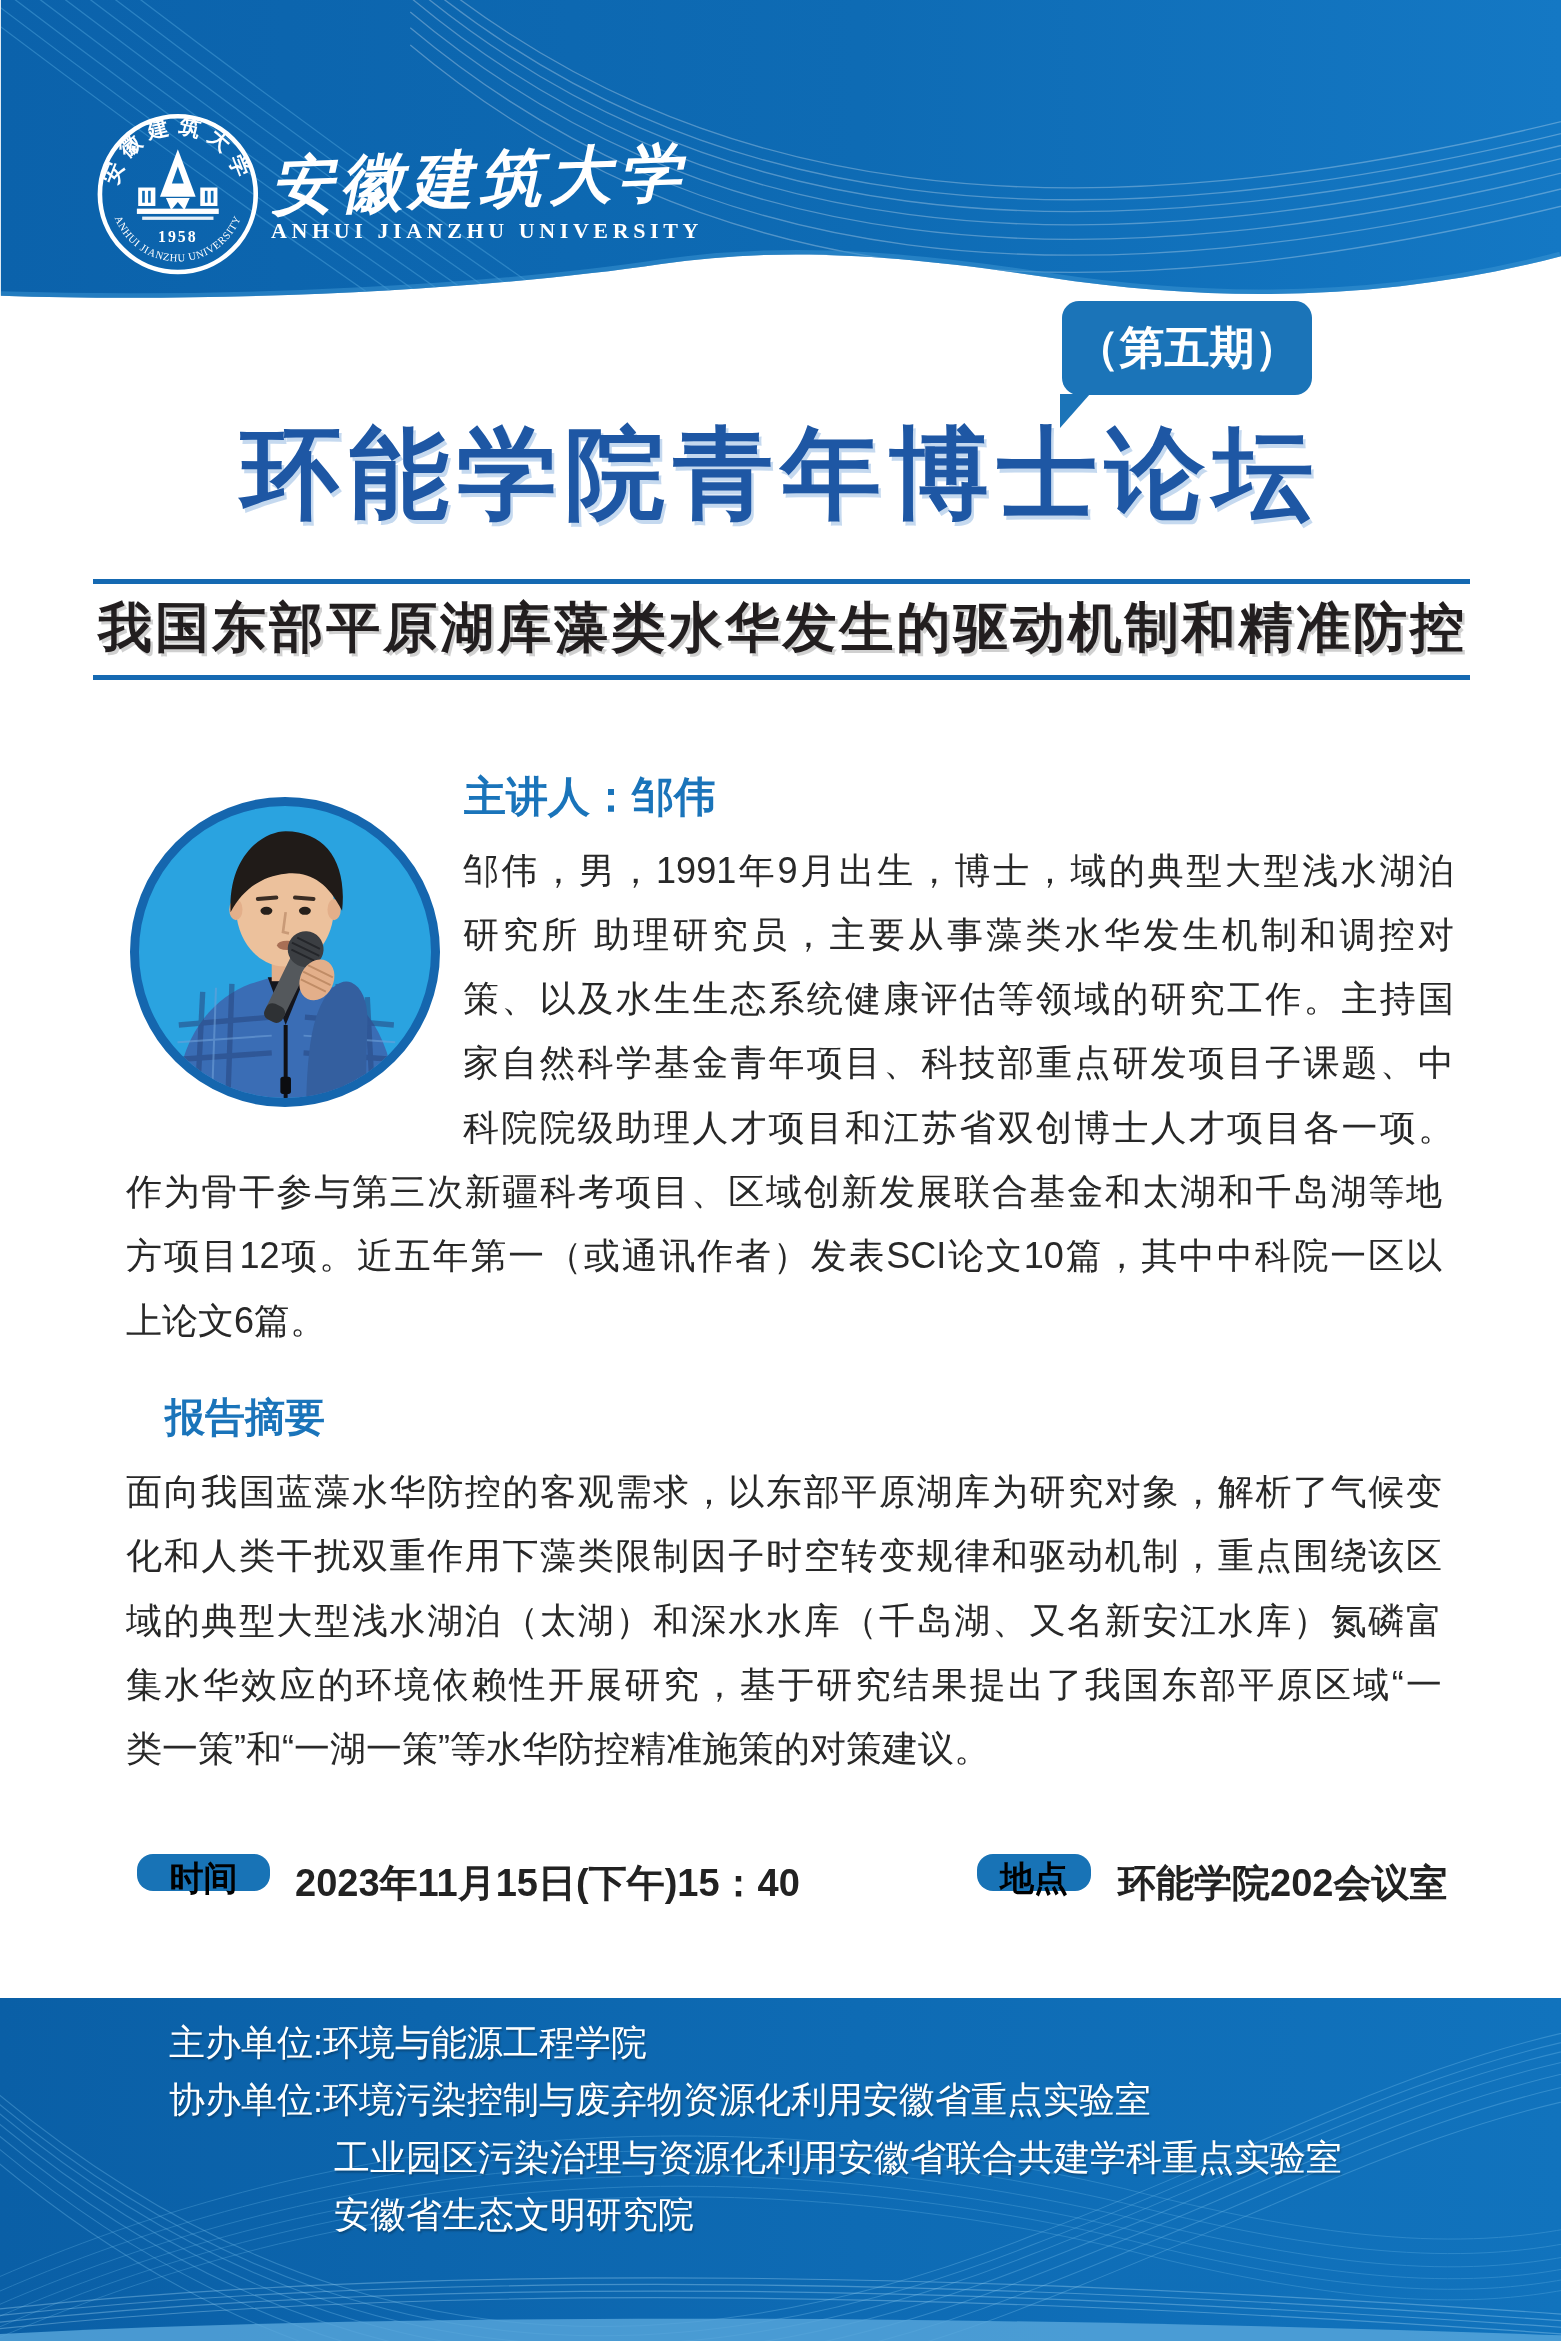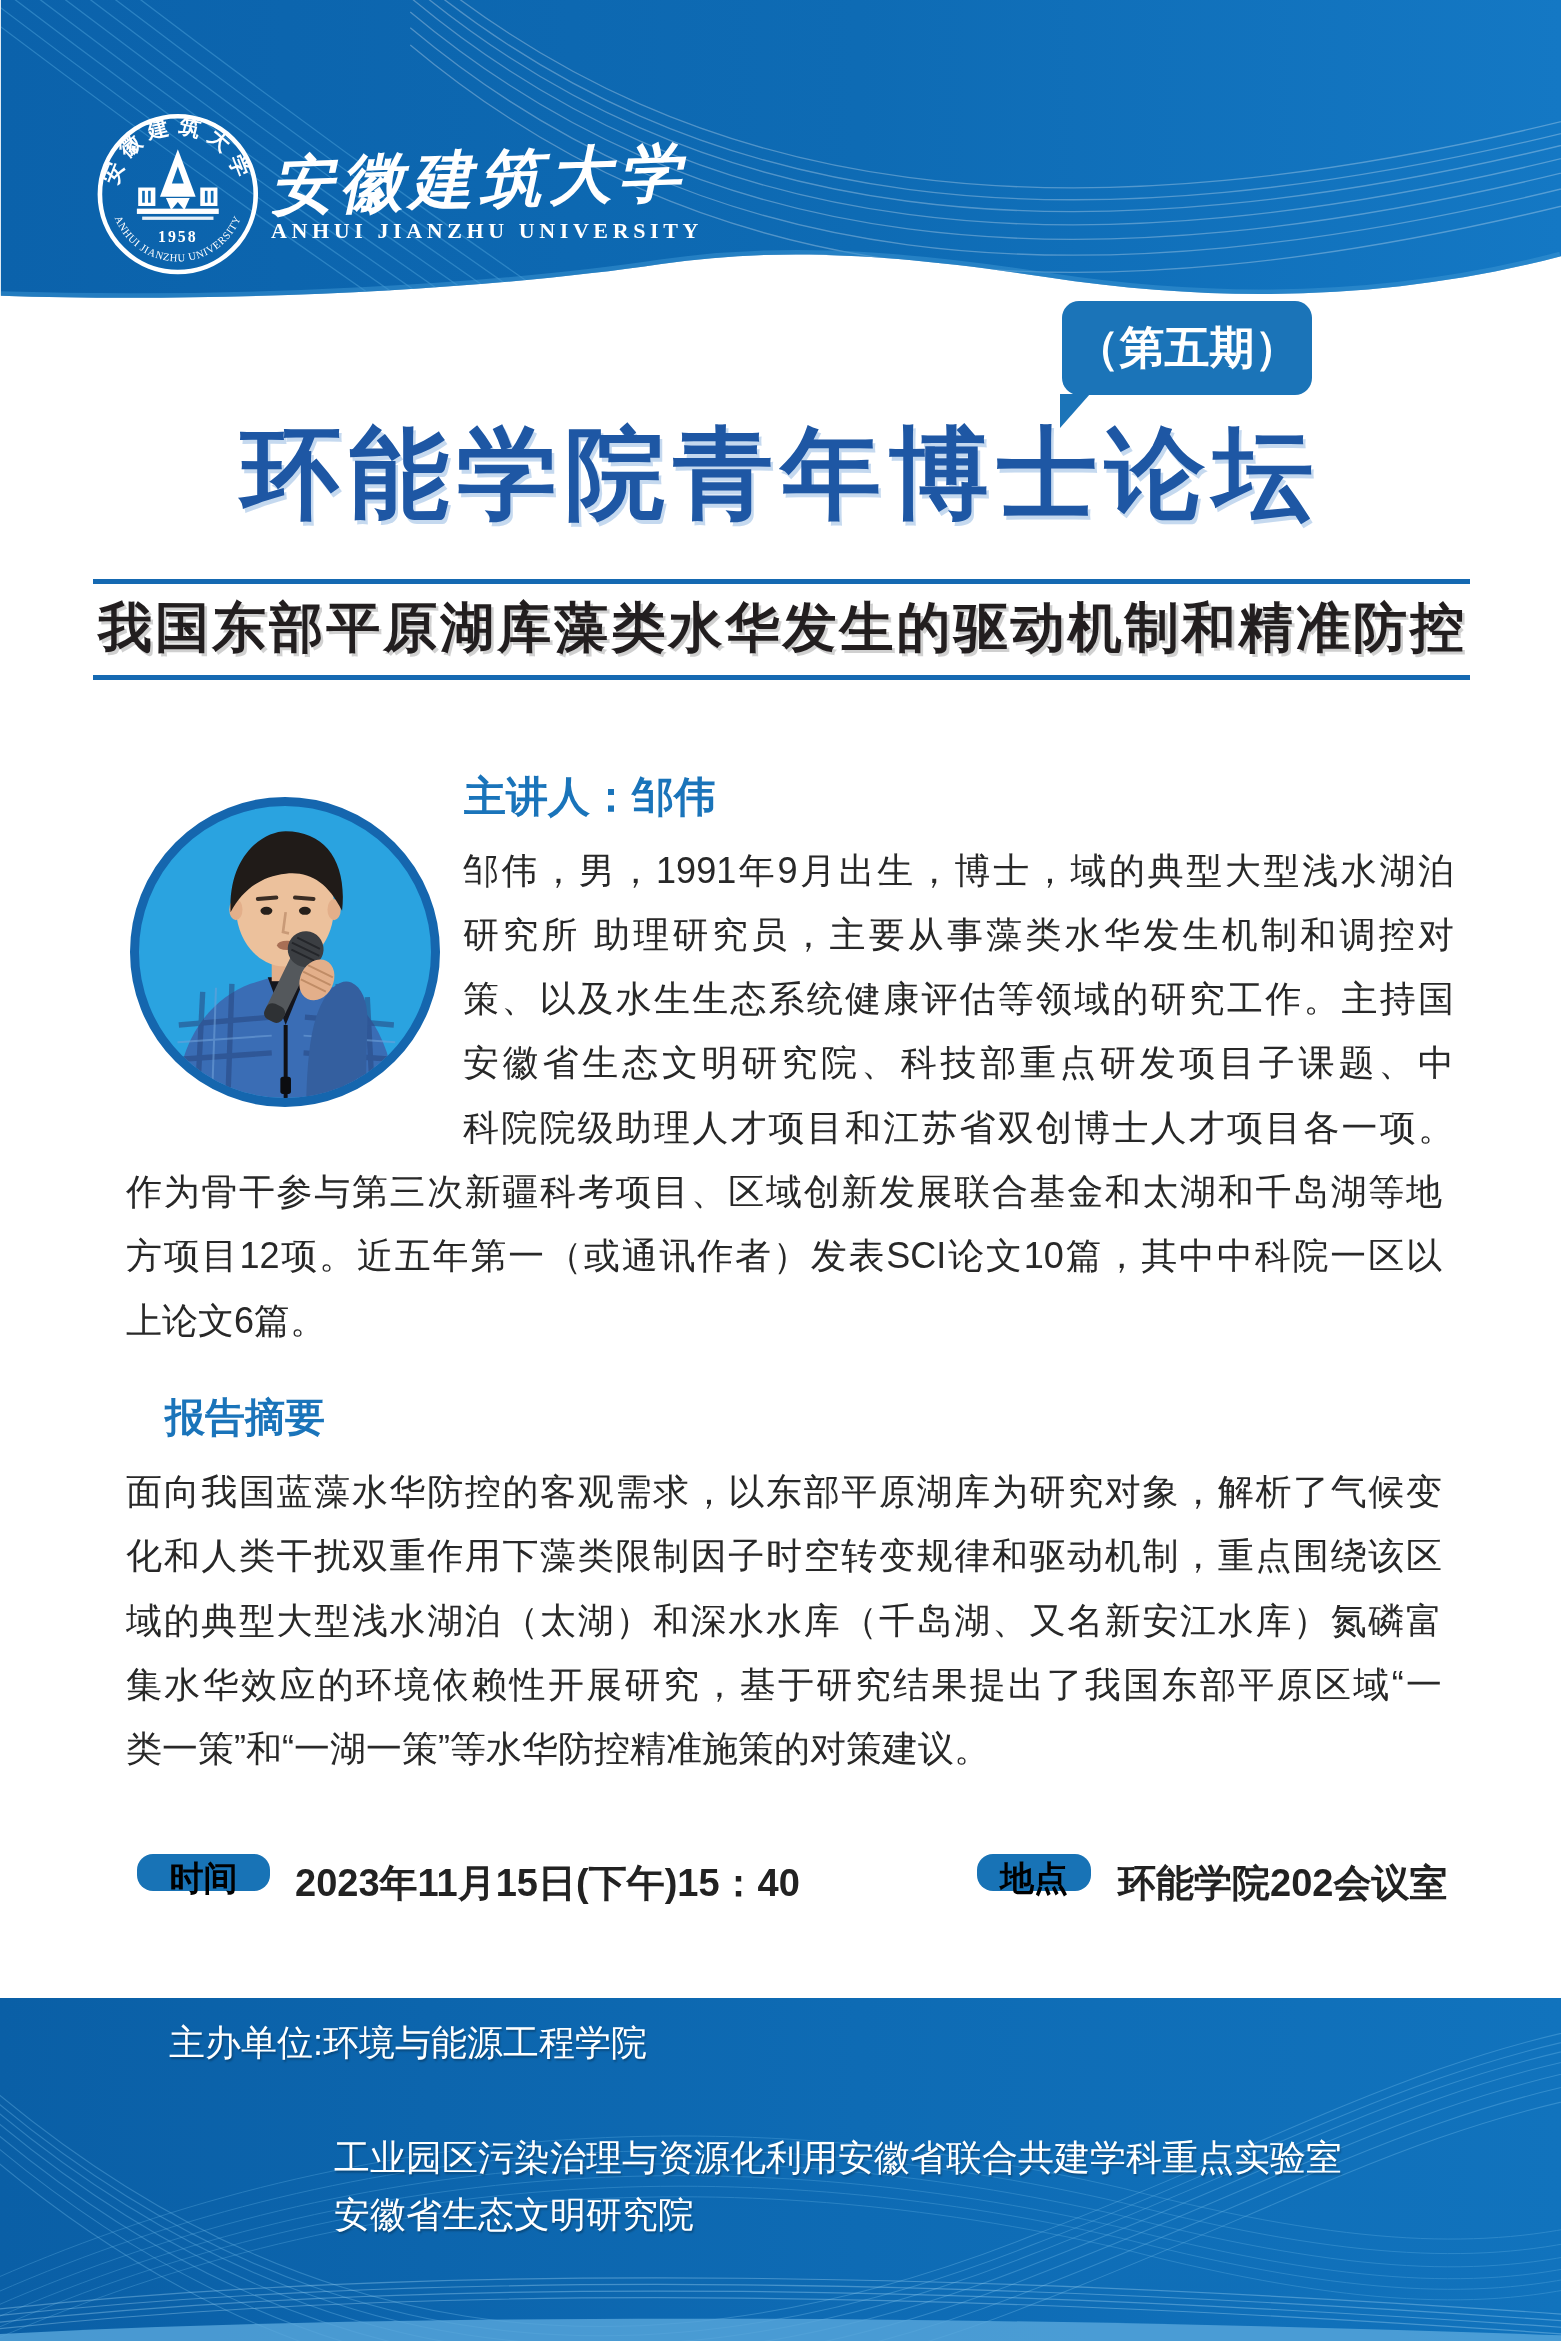--- a/index.html
+++ b/index.html
@@ -201,21 +201,21 @@
         <path d="M-22,-14 H20 M-24,-2 H22 M-22,10 H20" stroke="#c08c66" stroke-width="3" fill="none"></path>
       </g>
     </svg>
   </div>
 
   <div class="sec-head speaker-head">主讲人：邹伟</div>
 
   <div class="bio-line" style="top:847px;">邹伟，男，1991年9月出生，博士，域的典型大型浅水湖泊</div>
   <div class="bio-line" style="top:911px;">研究所 助理研究员，主要从事藻类水华发生机制和调控对</div>
   <div class="bio-line" style="top:975px;">策、以及水生生态系统健康评估等领域的研究工作。主持国</div>
-  <div class="bio-line" style="top:1039px;">安徽省生态文明研究院、科技部重点研发项目子课题、中</div>
+  <div class="bio-line" style="top:1039px;">家自然科学基金青年项目、科技部重点研发项目子课题、中</div>
   <div class="bio-line" style="top:1104px;">科院院级助理人才项目和江苏省双创博士人才项目各一项。</div>
   <div class="bio-line full" style="top:1168px;">作为骨干参与第三次新疆科考项目、区域创新发展联合基金和太湖和千岛湖等地</div>
   <div class="bio-line full" style="top:1232px;">方项目12项。近五年第一（或通讯作者）发表SCI论文10篇，其中中科院一区以</div>
   <div class="bio-line full lastline" style="top:1297px;">上论文6篇。</div>
 
   <div class="sec-head abstract-head">报告摘要</div>
 
   <div class="bio-line full" style="top:1468px;">面向我国蓝藻水华防控的客观需求，以东部平原湖库为研究对象，解析了气候变</div>
   <div class="bio-line full" style="top:1532px;">化和人类干扰双重作用下藻类限制因子时空转变规律和驱动机制，重点围绕该区</div>
   <div class="bio-line full" style="top:1597px;">域的典型大型浅水湖泊（太湖）和深水水库（千岛湖、又名新安江水库）氮磷富</div>
@@ -253,18 +253,19 @@
       </g>
       <g stroke="#9ed3f2" stroke-width="1.8" opacity=".38">
         <use href="#fw3"></use>
           <use href="#fw3" y="10"></use>
           <use href="#fw3" y="20"></use>
           <use href="#fw3" y="30"></use>
       </g>
       <path d="M0,508 C650,474 1500,480 2363,510 L2363,520 H0 Z" fill="#59a8dc" opacity=".8"></path>
     </svg>
     <div class="footer-line fl0">主办单位:环境与能源工程学院</div>
+    <div class="footer-line fl1">协办单位:环境污染控制与废弃物资源化利用安徽省重点实验室</div>
     <div class="footer-line fl2">工业园区污染治理与资源化利用安徽省联合共建学科重点实验室</div>
     <div class="footer-line fl3">安徽省生态文明研究院</div>
   </div>
 
 </div>
 
 
 </body></html>

